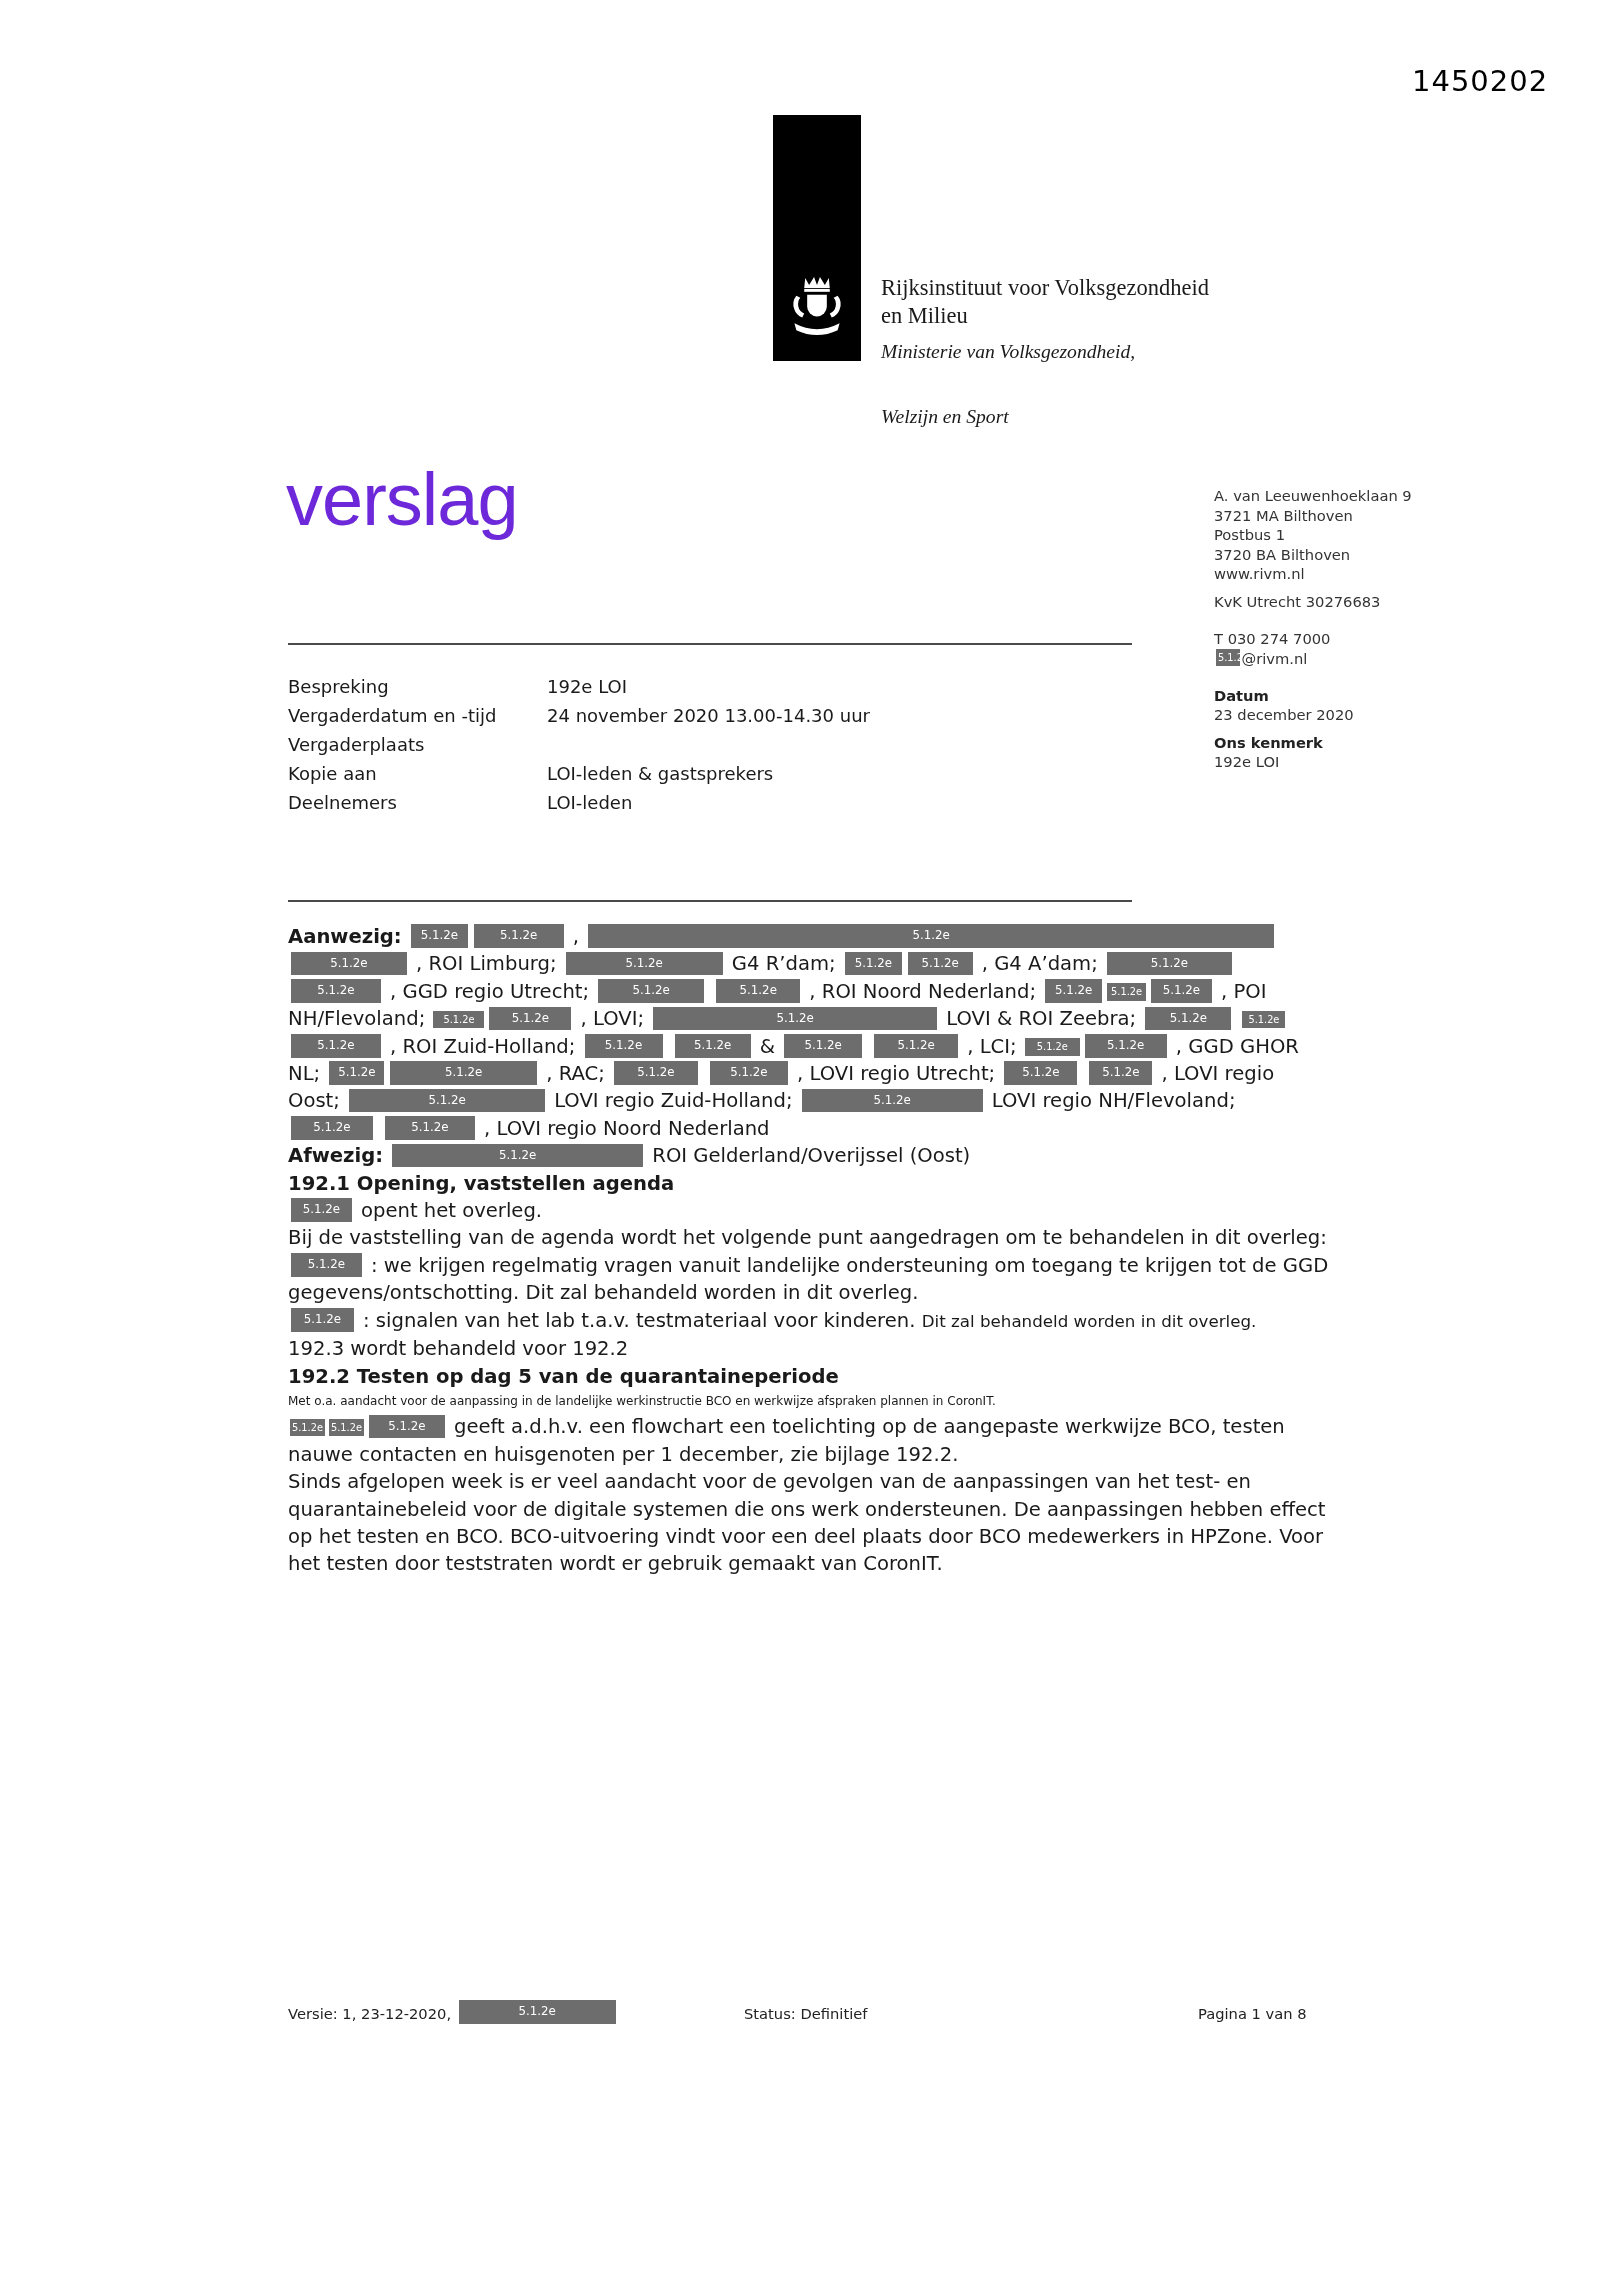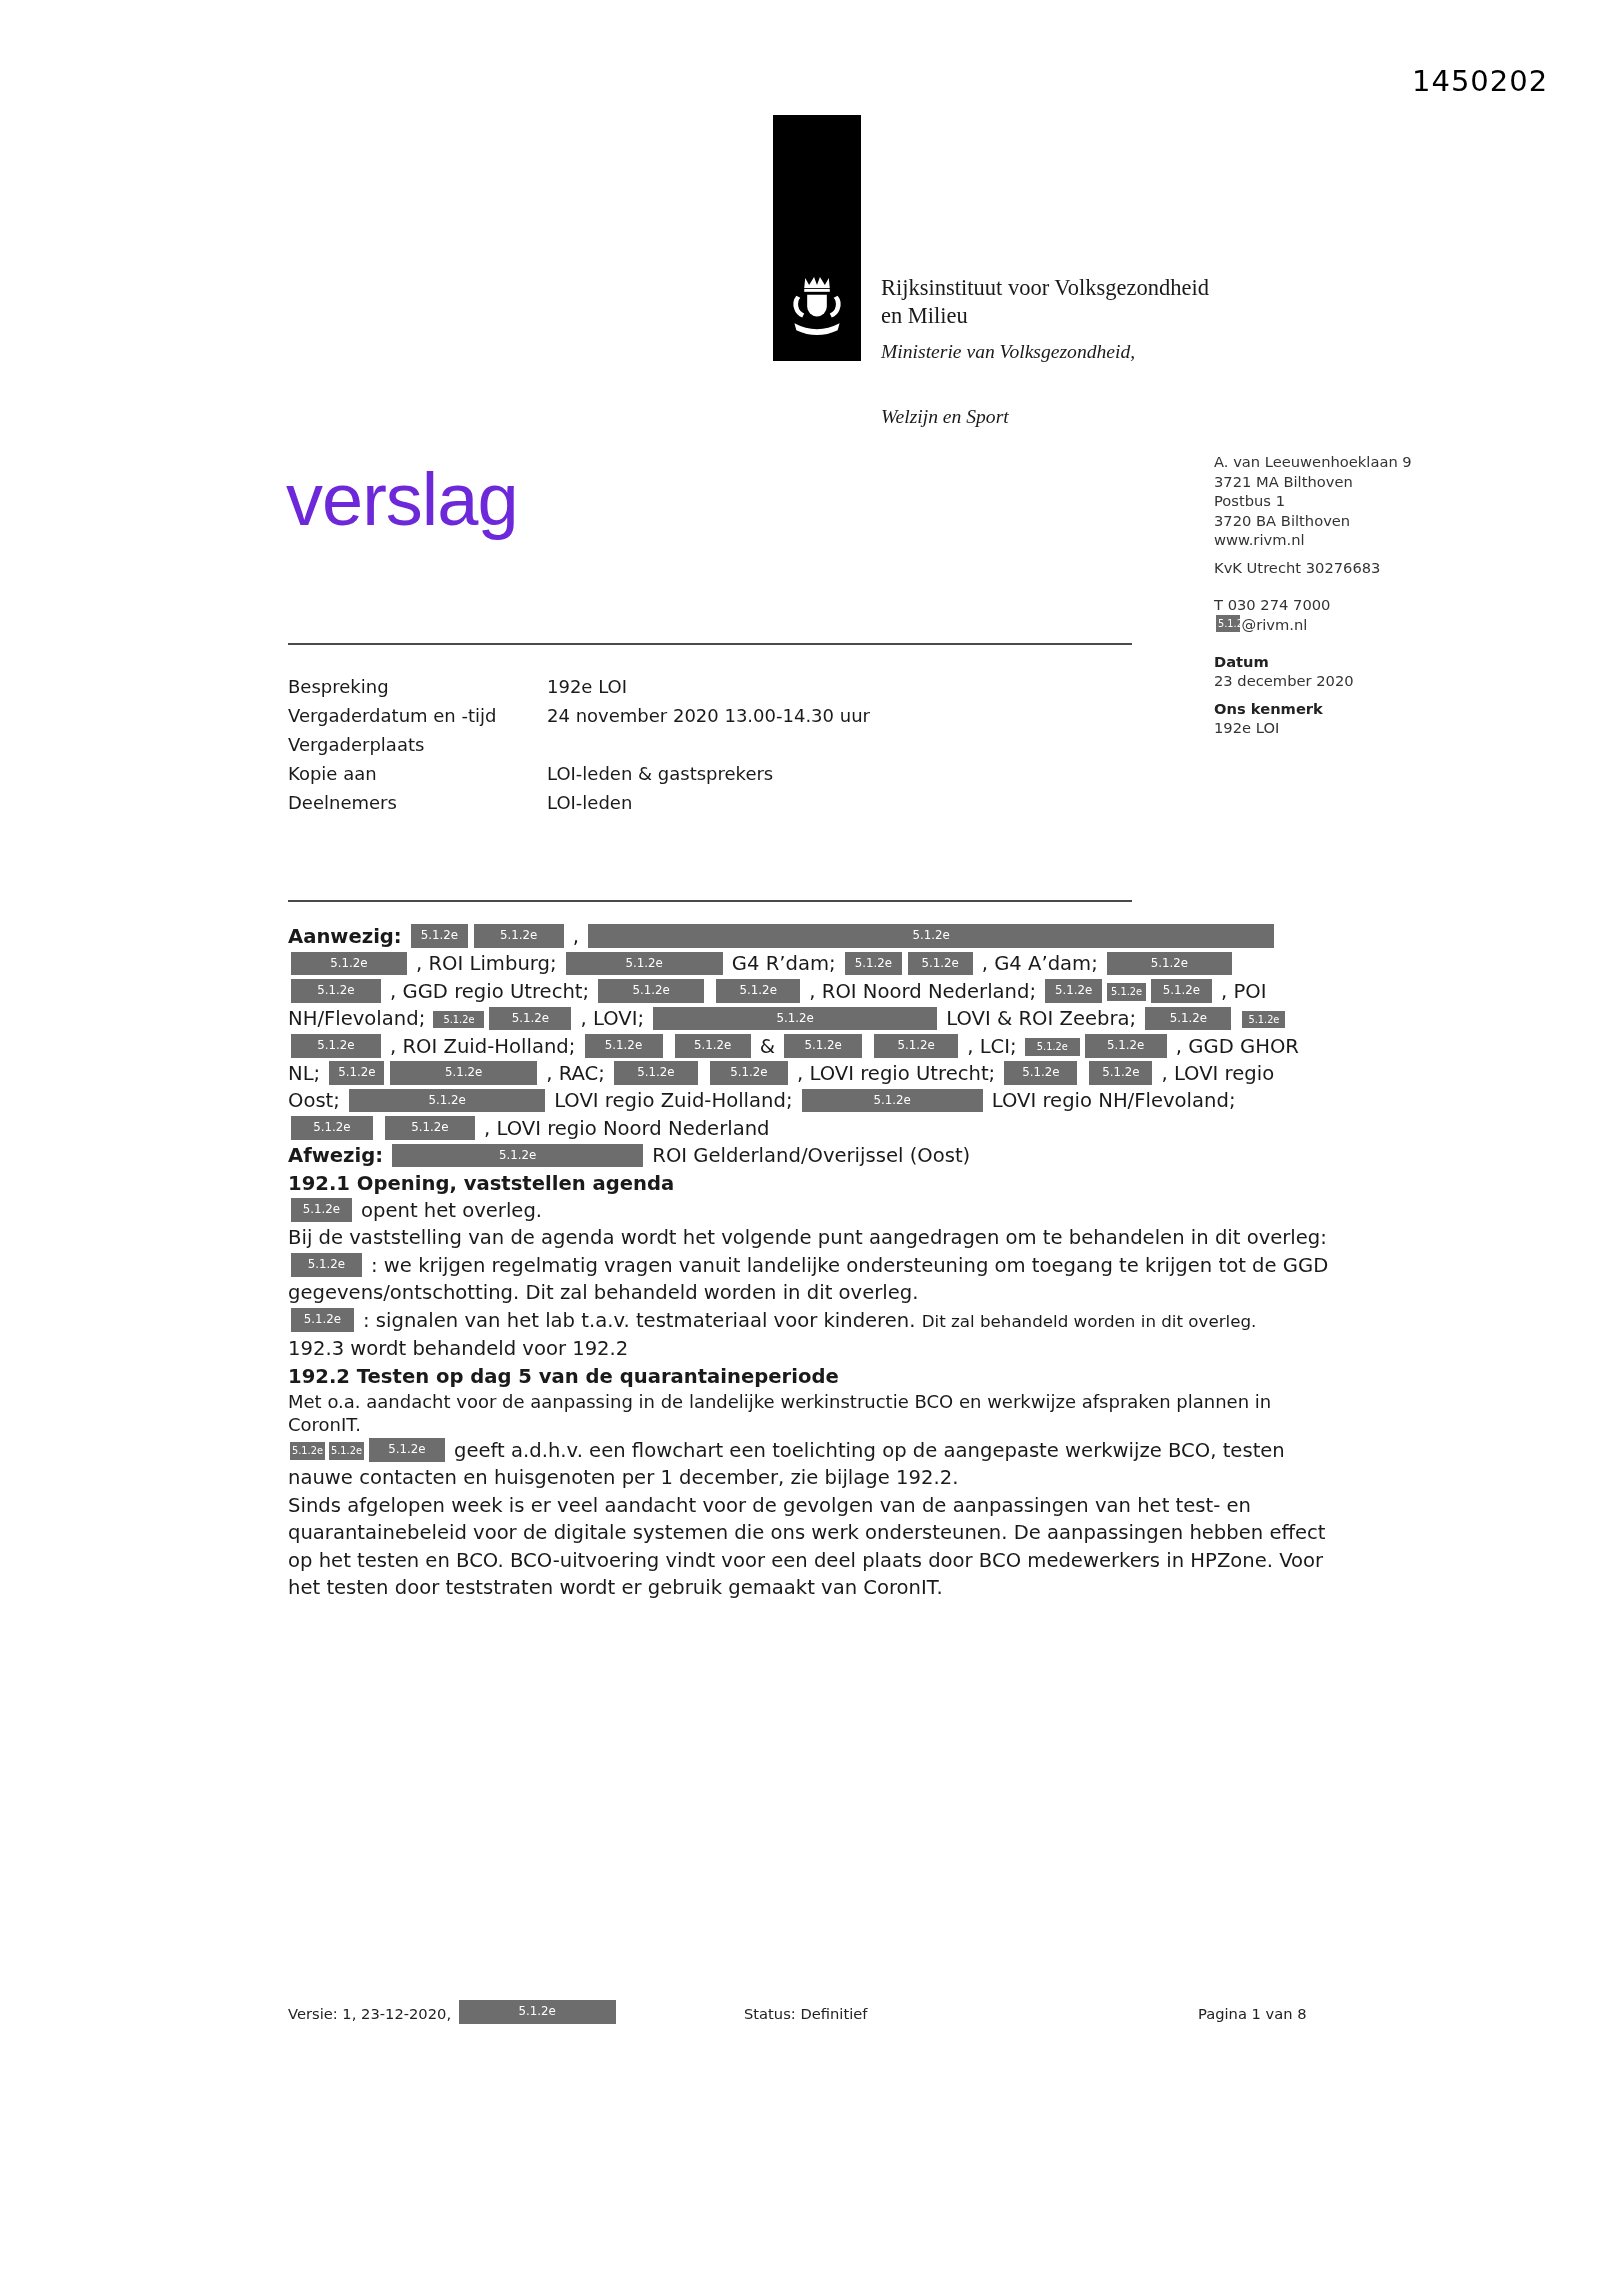--- a/index.html
+++ b/index.html
@@ -14,42 +14,42 @@
   .crest  { position:absolute; left:50%; transform:translateX(-50%); bottom:13.7px; }
 
   .logo-text { position:absolute; left:881px; top:274px; font-family:"Liberation Serif","DejaVu Serif",serif; color:#1a1a1a; }
   .logo-org  { font-size:22.5px; line-height:28px; }
   .logo-min  { font-size:19.6px; line-height:25.5px; font-style:italic;margin-top:40px; }
   .logo-min.first { margin-top:8.8px; }
 
   .title { position:absolute; left:286px; top:457px; font-size:74px; font-weight:normal; color:#6d28d9;
            font-family:"Liberation Sans",sans-serif; letter-spacing:-1px; }
 
-  .contact { position:absolute; left:1214px; top:452px; width:255px; font-size:14.7px; line-height:19.6px; color:#333; }
+  .contact { position:absolute; left:1214px; top:486px; width:255px; font-size:14.7px; line-height:19.6px; color:#333; }
   .contact .b { font-weight:bold; color:#222; }
   .gap-s { height:7.8px; } .gap-m { height:17.6px; }
 
   .rule { position:absolute; left:288px; width:844px; height:2px; background:#4a4a4a; }
   .rule1 { top:643px; } .rule2 { top:900px; }
 
   .meeting { position:absolute; left:288px; top:672px; width:804px; font-size:18px; line-height:29px; }
   .mrow { display:flex; }
   .mlabel { flex:0 0 259px; width:259px; padding-right:19.6px; }
   .mvalue { flex:1; }
 
   .content { position:absolute; left:288px; top:923px; width:1041px; font-size:19.6px; line-height:27.4px; }
   .content p, .content h3 { margin:0; }
   .content h3 { font-size:19.6px; font-weight:bold; }
   .afwezig { margin-top:21.6px; }
   .h-s1 { margin-top:33px; }
   .p-after-h { margin-top:13.7px; }
   .mt26 { margin-top:25.5px; }
   .mt38 { margin-top:37px; }
   .h-s2 { margin-top:29px; }
-  .small-p { font-size:18px; line-height:23.5px; margin-top:2.9px; }
+  .small-p { font-size:12px; line-height:23.5px; margin-top:2.9px; }
   .sm { font-size:16.7px; }
 
   .redact {
     display:inline-block; background:#6d6d6d; color:#fff;
     font-size:11.8px; line-height:23.5px; height:23.5px; text-align:center;
     vertical-align:-4.9px; padding:0 2px; overflow:hidden; white-space:nowrap; margin:0 2.9px;
   }
   .redact.mini { height:17.6px; line-height:17.6px; font-size:9.8px; vertical-align:-2.9px; margin:0 2px; }
 
   .footer { position:absolute; left:0; top:2000px; width:1621px; font-size:14.7px; color:#222; }

